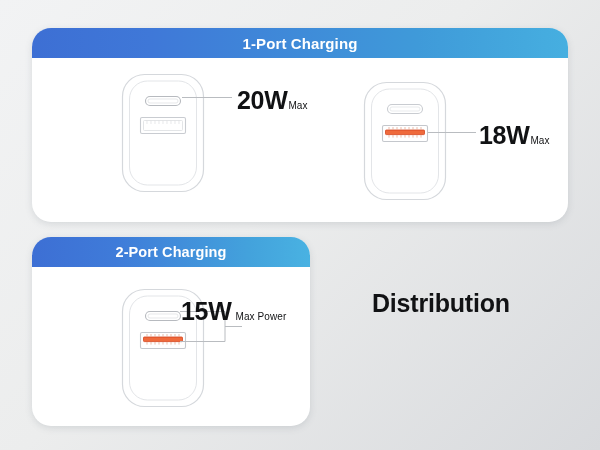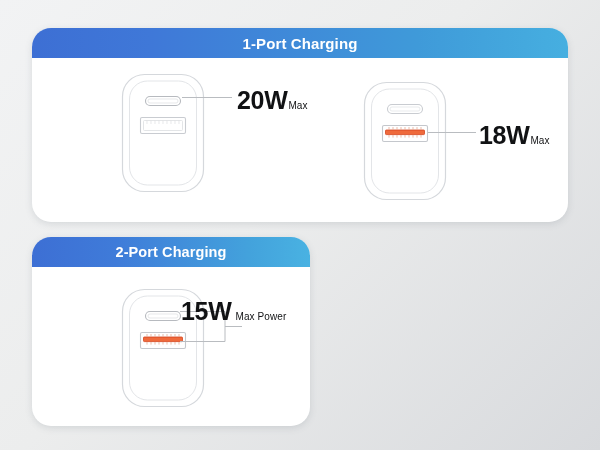--- a/index.html
+++ b/index.html
@@ -249,15 +249,16 @@
 
       <div class="callout" style="left:117px; top:32px;margin-left:32px;">
         <span class="watt">15W</span>
         <span class="suffix wide">Max Power</span>
       </div>
 
     </div>
   </div>
 
   <div class="big-title">
+    <span>Distribution</span>
   </div>
 
 </div>
 
 </body></html>

